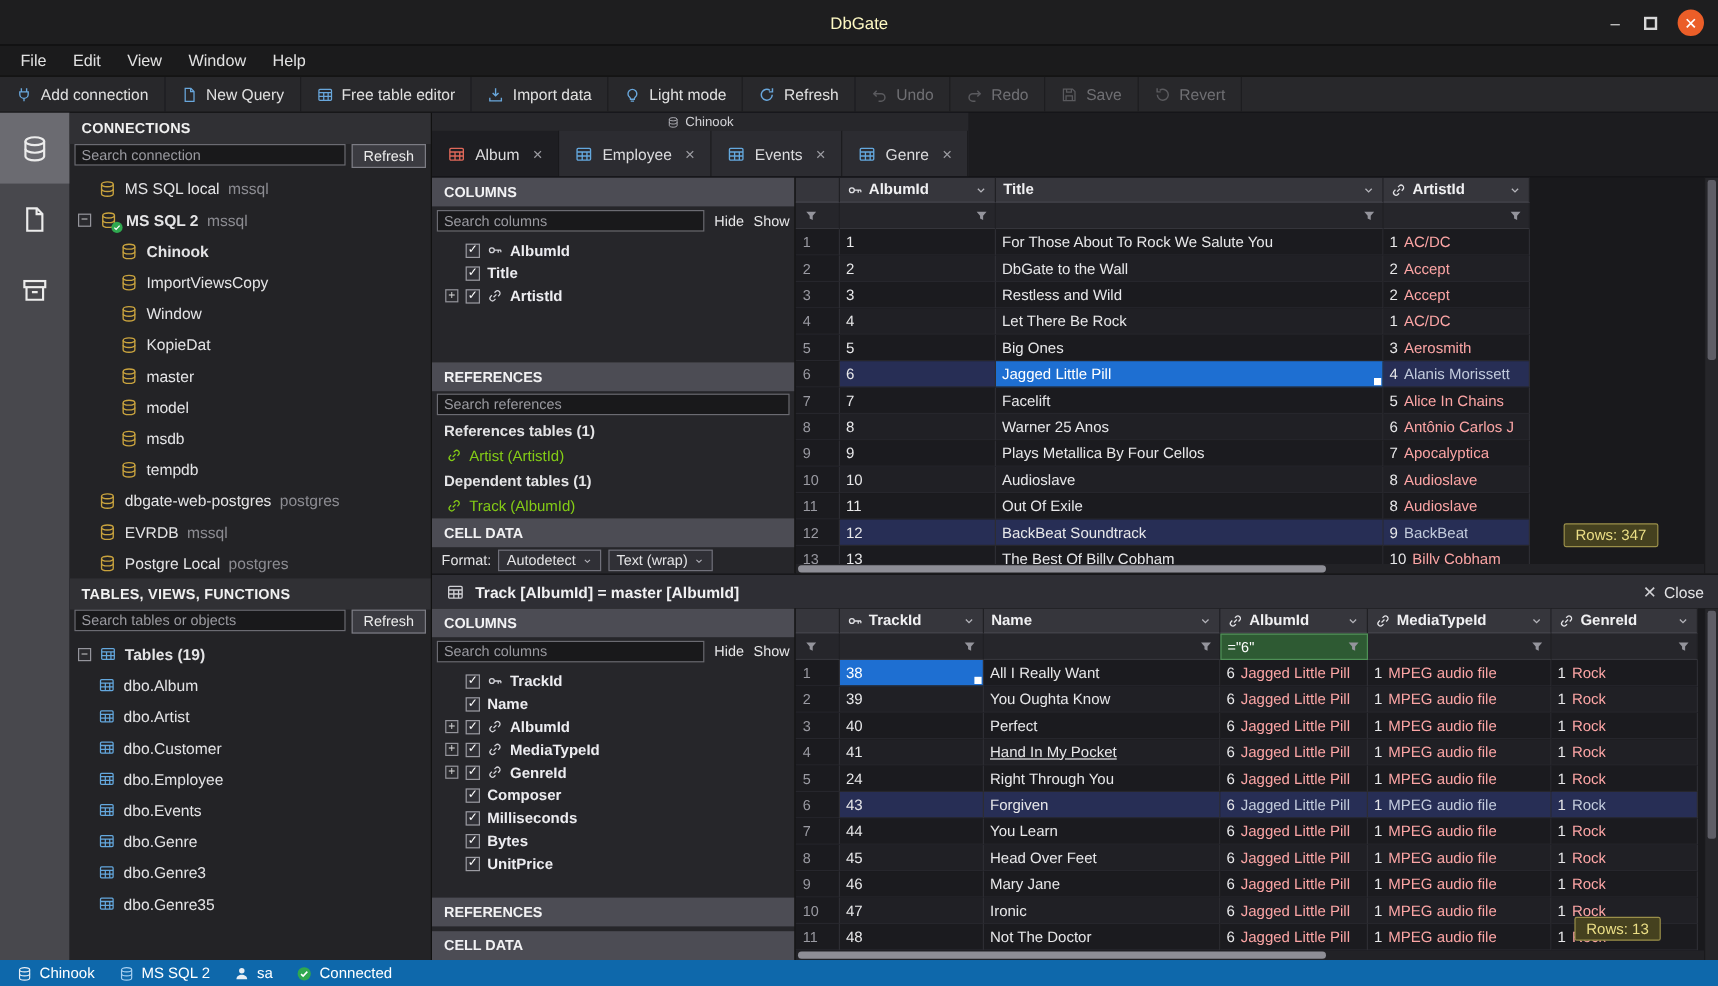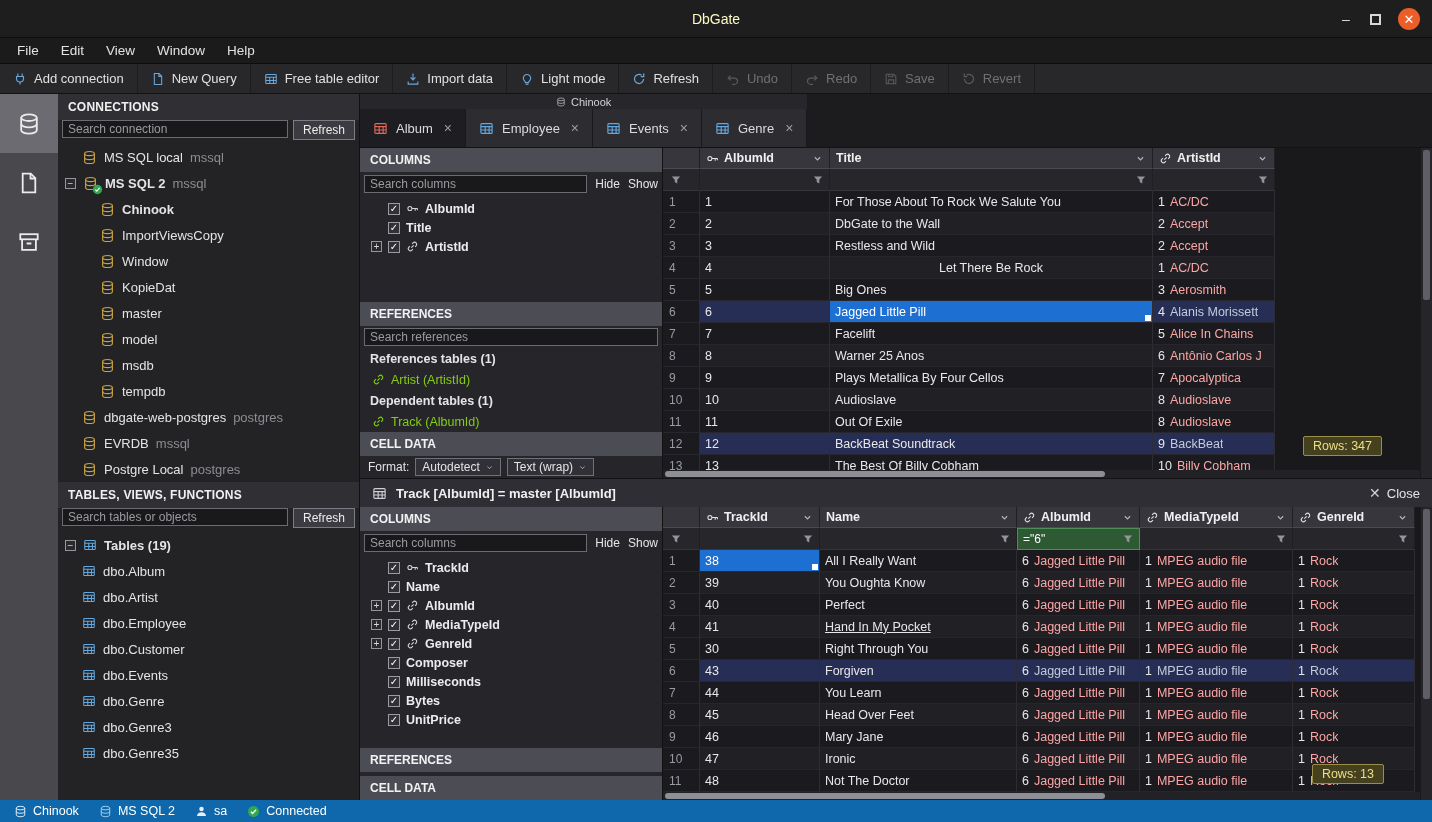--- a/index.html
+++ b/index.html
@@ -480,30 +480,30 @@
           </span>
           <span class="tree-name">dbo.Artist</span>
         </div>
         <div class="tree-item lvl1">
           <span class="ic tbl-color">
             <svg viewBox="0 0 16 16" fill="none" stroke="currentColor" stroke-width="1.2">
               <rect x="2" y="2.8" width="12" height="10.4" rx="1"></rect>
               <path d="M2 6h12M2 9.6h12M6.6 6v7.2M10.8 6v7.2"></path>
             </svg>
           </span>
-          <span class="tree-name">dbo.Employee</span>
+          <span class="tree-name">dbo.Customer</span>
         </div>
         <div class="tree-item lvl1">
           <span class="ic tbl-color">
             <svg viewBox="0 0 16 16" fill="none" stroke="currentColor" stroke-width="1.2">
               <rect x="2" y="2.8" width="12" height="10.4" rx="1"></rect>
               <path d="M2 6h12M2 9.6h12M6.6 6v7.2M10.8 6v7.2"></path>
             </svg>
           </span>
-          <span class="tree-name">dbo.Customer</span>
+          <span class="tree-name">dbo.Employee</span>
         </div>
         <div class="tree-item lvl1">
           <span class="ic tbl-color">
             <svg viewBox="0 0 16 16" fill="none" stroke="currentColor" stroke-width="1.2">
               <rect x="2" y="2.8" width="12" height="10.4" rx="1"></rect>
               <path d="M2 6h12M2 9.6h12M6.6 6v7.2M10.8 6v7.2"></path>
             </svg>
           </span>
           <span class="tree-name">dbo.Events</span>
         </div>
@@ -787,21 +787,21 @@
               <div class="cell" style="width: 122px;">
                 <span class="fknum">2</span>
                 <span class="fkname">Accept</span>
               </div>
             </div>
             <div class="gd zebra">
               <div class="cell rownum" style="width: 37px;">4</div>
               <div class="cell" style="width: 130px;">
                 <span>4</span>
               </div>
-              <div class="cell" style="width: 323px; justify-content: center;">
+              <div class="cell" style="width: 323px;">
                 <span>Let There Be Rock</span>
               </div>
               <div class="cell" style="width: 122px;">
                 <span class="fknum">1</span>
                 <span class="fkname">AC/DC</span>
               </div>
             </div>
             <div class="gd">
               <div class="cell rownum" style="width: 37px;">5</div>
               <div class="cell" style="width: 130px;">
@@ -1223,21 +1223,21 @@
                 <span class="fkname">MPEG audio file</span>
               </div>
               <div class="cell" style="width: 122px;">
                 <span class="fknum">1</span>
                 <span class="fkname">Rock</span>
               </div>
             </div>
             <div class="gd">
               <div class="cell rownum" style="width: 37px;">5</div>
               <div class="cell" style="width: 120px;">
-                <span>30</span>
+                <span>24</span>
               </div>
               <div class="cell" style="width: 197px;">
                 <span>Right Through You</span>
               </div>
               <div class="cell" style="width: 123px;">
                 <span class="fknum">6</span>
                 <span class="fkname">Jagged Little Pill</span>
               </div>
               <div class="cell" style="width: 153px;">
                 <span class="fknum">1</span>

